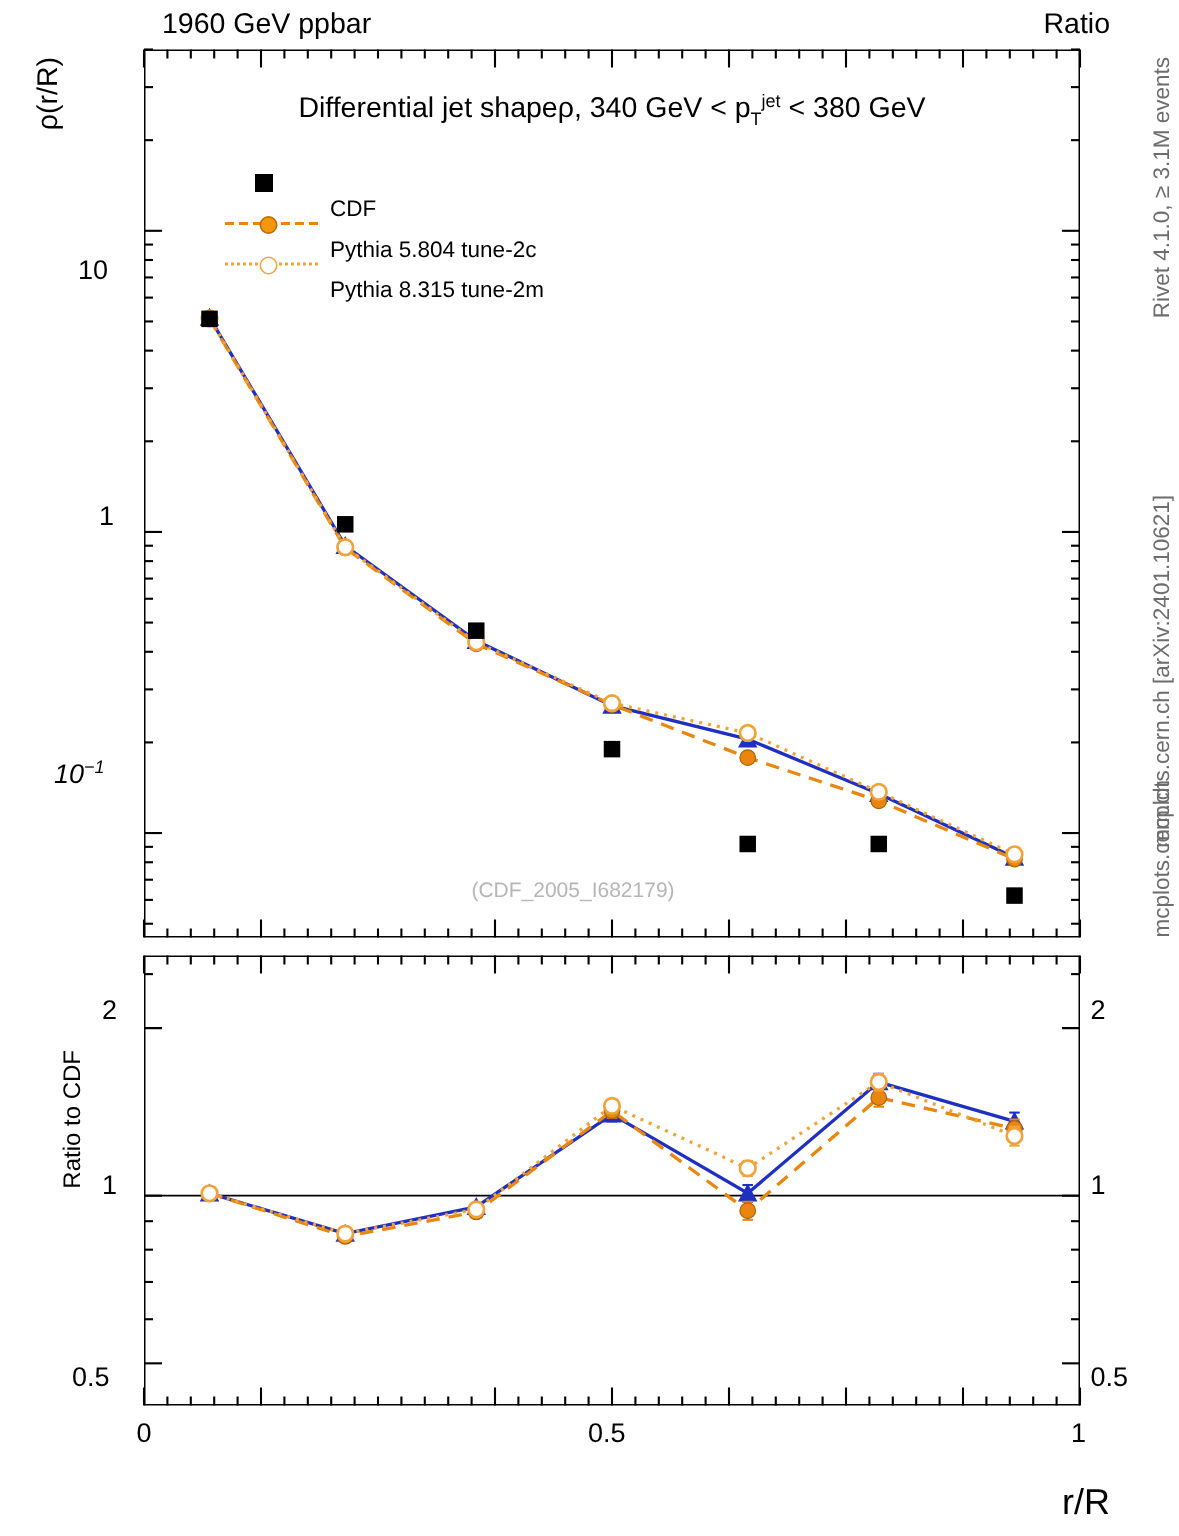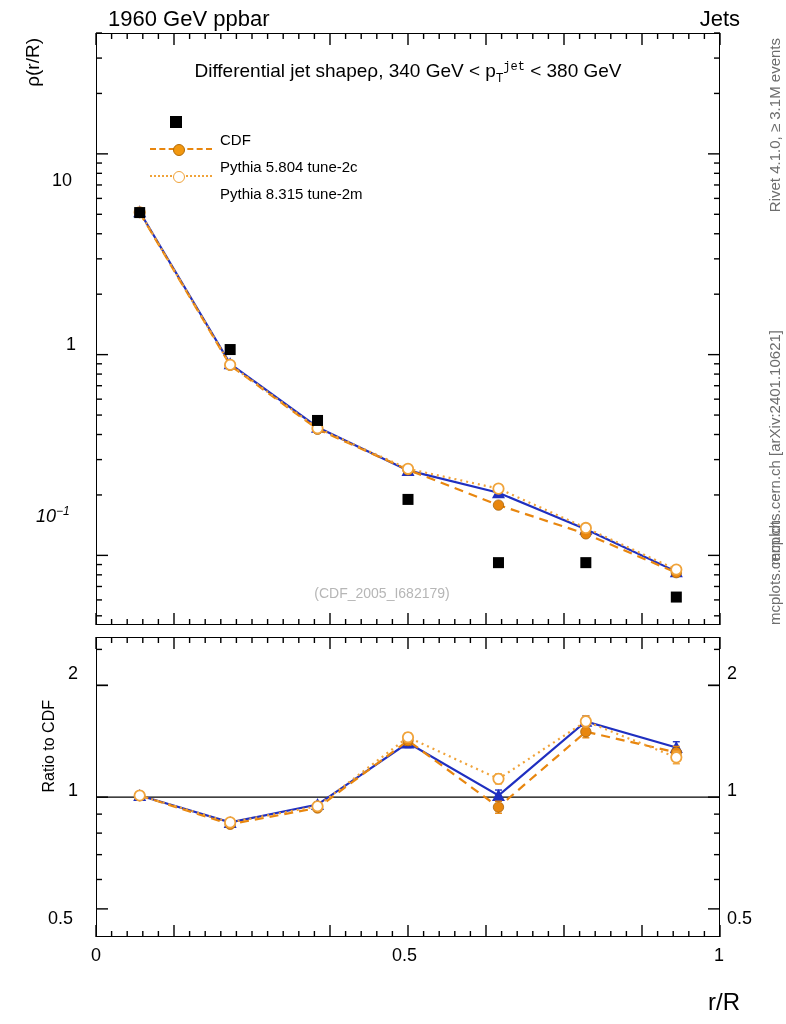--- a/index.html
+++ b/index.html
@@ -1,38 +1,38 @@
 <!DOCTYPE html>
 <html><head>
 <meta charset="utf-8">
 <style>
   html,body{margin:0;padding:0;background:#ffffff;}
   body{width:786px;height:1024px;font-family:"Liberation Sans",sans-serif;color:#000;}
   #root{position:relative;width:786px;height:1024px;overflow:hidden;}
 
-  .hdr{position:absolute;font-size:22px;color:#000;}
+  .hdr{position:absolute;font-size:19px;color:#000;}
   #hdr-left{left:108px;top:6px;}
   #hdr-right{right:46px;top:6px;}
 
   .vlabel{position:absolute;writing-mode:vertical-rl;transform:rotate(180deg);font-size:15px;color:#6d6d6d;white-space:nowrap;}
   #rv1{right:3px;top:38px;}
   #rv2{right:3px;top:330px;}
   #rv3{right:3px;top:520px;}
 
   
   #mainframe{position:absolute;left:96px;top:33px;width:624px;height:592px;border:1.6px solid #000;box-sizing:border-box;}
   #ratioframe{position:absolute;left:96px;top:637px;width:624px;height:300px;border:1.6px solid #000;box-sizing:border-box;}
 
   .ylab{position:absolute;writing-mode:vertical-rl;transform:rotate(180deg);font-size:19px;white-space:nowrap;}
   #ylab-main{left:22px;top:38px;}
   #ylab-ratio{left:40px;top:700px;font-size:16px;}
 
   #title{position:absolute;left:96px;top:60px;width:624px;text-align:center;font-size:19px;}
   #title sub{font-size:12px;}
-  #title sup{font-size:12px;font-family:Liberation Mono, monospace;}
+  #title sup{font-size:12px;}
 
   #watermark{position:absolute;left:96px;top:585px;width:572px;text-align:center;font-size:14px;color:#b6b6b6;}
 
   
   #legend{position:absolute;left:150px;top:108px;font-size:15px;}
   .legrow{display:flex;align-items:center;height:27px;}
   .legsym{width:62px;height:18px;position:relative;flex:none;}
   .legtxt{padding-left:8px;white-space:nowrap;margin-top:36px;}
 
   .sq{position:absolute;left:20px;top:3px;width:12px;height:12px;background:#000;}
@@ -50,21 +50,21 @@
 
   svg{position:absolute;left:0;top:0;width:786px;height:1024px;overflow:visible;}
   #xlab{position:absolute;right:46px;top:988px;font-size:24px;}
 </style>
 </head>
 <body>
 
 <div id="root">
 
   <div class="hdr" id="hdr-left">1960 GeV ppbar</div>
-  <div class="hdr" id="hdr-right">Jets</div>
+  <div class="hdr" id="hdr-right">Ratio</div>
 
   <div class="vlabel" id="rv1">Rivet 4.1.0, ≥ 3.1M events</div>
   <div class="vlabel" id="rv2">mcplots.cern.ch [arXiv:2401.10621]</div>
   <div class="vlabel" id="rv3">mcplots.cern.ch</div>
 
   <div id="mainframe"></div>
   <div id="ratioframe"></div>
 
   <div class="ylab" id="ylab-main">ρ(r/R)</div>
   <div class="ylab" id="ylab-ratio">Ratio to CDF</div>

